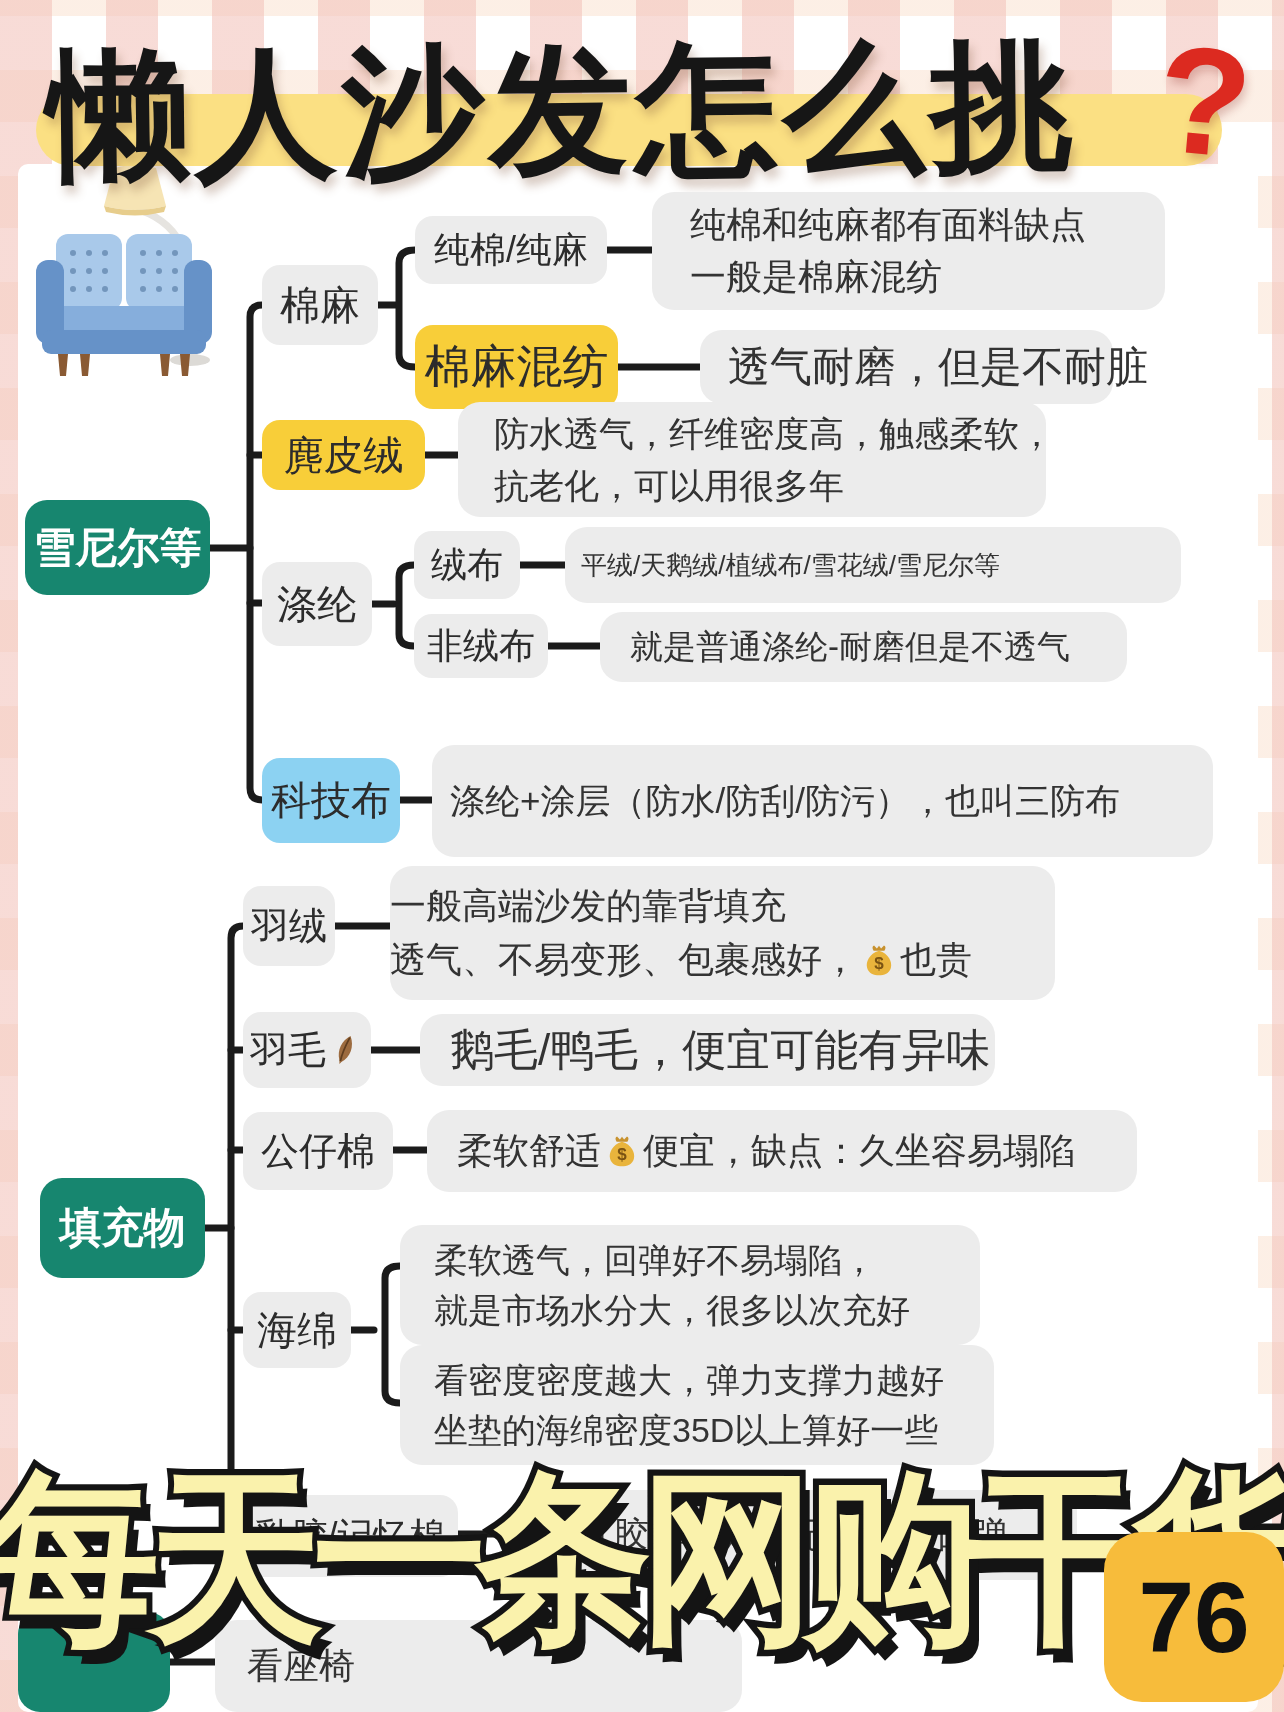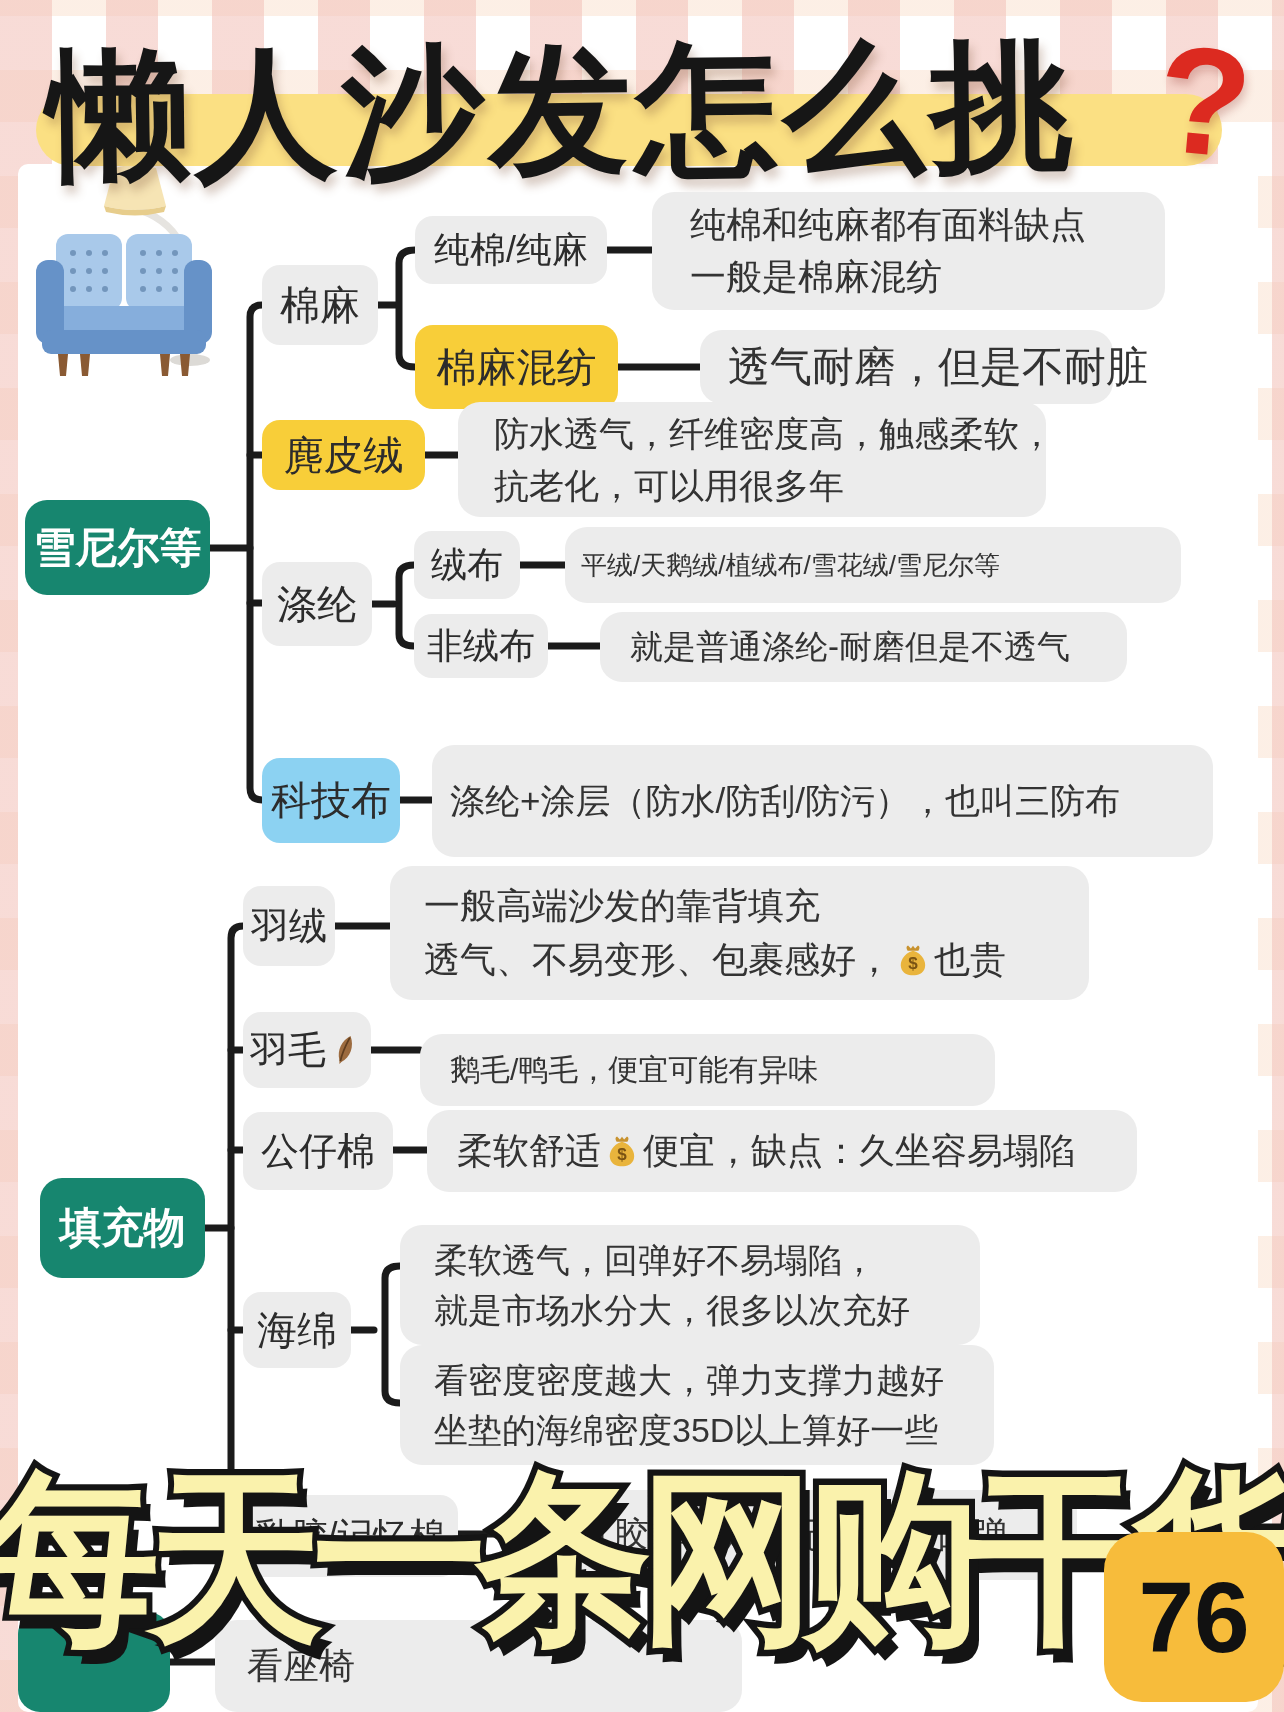--- a/index.html
+++ b/index.html
@@ -125,21 +125,21 @@
   <div class="node teal" style="left:25px;top:500px;width:185px;height:95px;font-size:42px;">雪尼尔等</div>
 
   <div class="node gray" style="left:262px;top:265px;width:116px;height:80px;font-size:40px;">棉麻</div>
 
   <div class="node gray" style="left:415px;top:216px;width:192px;height:68px;font-size:36px;">纯棉/纯麻</div>
   <div class="bubble" style="left:652px;top:192px;width:475px;height:118px;padding-left:38px;font-size:36px;line-height:52px;">
     <span class="ln">纯棉和纯麻都有面料缺点</span>
     <span class="ln">一般是棉麻混纺</span>
   </div>
 
-  <div class="node yellow" style="left:415px;top:325px;width:203px;height:84px;font-size:40px;">棉麻混纺</div>
+  <div class="node yellow" style="left:415px;top:325px;width:203px;height:84px;font-size:46px;">棉麻混纺</div>
   <div class="bubble" style="left:700px;top:330px;width:385px;height:74px;padding-left:28px;font-size:42px;">
     <span class="ln">透气耐磨，但是不耐脏</span>
   </div>
 
   <div class="node yellow" style="left:262px;top:420px;width:163px;height:70px;font-size:40px;">麂皮绒</div>
   <div class="bubble" style="left:458px;top:402px;width:552px;height:115px;padding-left:36px;font-size:35px;line-height:52px;">
     <span class="ln">防水透气，纤维密度高，触感柔软，</span>
     <span class="ln">抗老化，可以用很多年</span>
   </div>
 
@@ -156,41 +156,41 @@
   </div>
 
   <div class="node blue" style="left:262px;top:758px;width:138px;height:85px;font-size:40px;">科技布</div>
   <div class="bubble" style="left:432px;top:745px;width:763px;height:112px;padding-left:18px;font-size:35px;">
     <span class="ln">涤纶+涂层（防水/防刮/防污），也叫三防布</span>
   </div>
 
   <div class="node teal" style="left:40px;top:1178px;width:165px;height:100px;font-size:42px;">填充物</div>
 
   <div class="node gray" style="left:243px;top:886px;width:92px;height:80px;font-size:38px;">羽绒</div>
-  <div class="bubble" style="left:390px;top:866px;width:665px;height:134px;padding-left:34px;font-size:36px;line-height:54px;">
+  <div class="bubble" style="left:390px;top:866px;width:665px;height:134px;font-size:36px;line-height:54px;">
     <span class="ln">一般高端沙发的靠背填充</span>
     <span class="ln">
       <span>透气、不易变形、包裹感好，</span>
       <svg class="icon-inline" width="34" height="34" viewBox="0 0 24 24">
         <path d="M8.2,5.5 Q6.5,2.8 8.5,1.8 L10.5,3.8 12,2 13.5,3.8 15.5,1.8 Q17.5,2.8 15.8,5.5 Z" fill="#C8922E"></path>
         <path d="M12,5.5 C5,7.5 2.6,13.5 3.6,17.5 C4.6,21.6 8.5,22.8 12,22.8 C15.5,22.8 19.4,21.6 20.4,17.5 C21.4,13.5 19,7.5 12,5.5" fill="#E9B43C"></path>
         <text x="12" y="18.5" font-size="12" font-weight="bold" fill="#7A5313" text-anchor="middle">$</text>
       </svg>
       <span>也贵</span>
     </span>
   </div>
 
   <div class="node gray" style="left:243px;top:1012px;width:128px;height:76px;font-size:38px;">
     <span>羽毛</span>
     <svg class="icon-inline" width="30" height="30" viewBox="0 0 24 24" style="transform:rotate(-20deg);">
       <path d="M20,3 C12,4 6,10 5,18 L4,21 6,20 C14,19 20,12 20,3" fill="#9C6B3F"></path>
       <path d="M19,4 C14,8.5 9,13.5 5.5,19" stroke="#5F3D1F" stroke-width="1.4" fill="none"></path>
     </svg>
   </div>
-  <div class="bubble" style="left:420px;top:1014px;width:545px;height:72px;padding-left:30px;font-size:30px;margin-top:20px;">
+  <div class="bubble" style="left:420px;top:1014px;width:545px;height:72px;padding-left:30px;font-size:44px;">
     <span class="ln">鹅毛/鸭毛，便宜可能有异味</span>
   </div>
 
   <div class="node gray" style="left:243px;top:1112px;width:150px;height:78px;font-size:38px;">公仔棉</div>
   <div class="bubble" style="left:427px;top:1110px;width:680px;height:82px;padding-left:30px;font-size:36px;">
     <span class="ln">
       <span>柔软舒适</span>
       <svg class="icon-inline" width="34" height="34" viewBox="0 0 24 24">
         <path d="M8.2,5.5 Q6.5,2.8 8.5,1.8 L10.5,3.8 12,2 13.5,3.8 15.5,1.8 Q17.5,2.8 15.8,5.5 Z" fill="#C8922E"></path>
         <path d="M12,5.5 C5,7.5 2.6,13.5 3.6,17.5 C4.6,21.6 8.5,22.8 12,22.8 C15.5,22.8 19.4,21.6 20.4,17.5 C21.4,13.5 19,7.5 12,5.5" fill="#E9B43C"></path>

